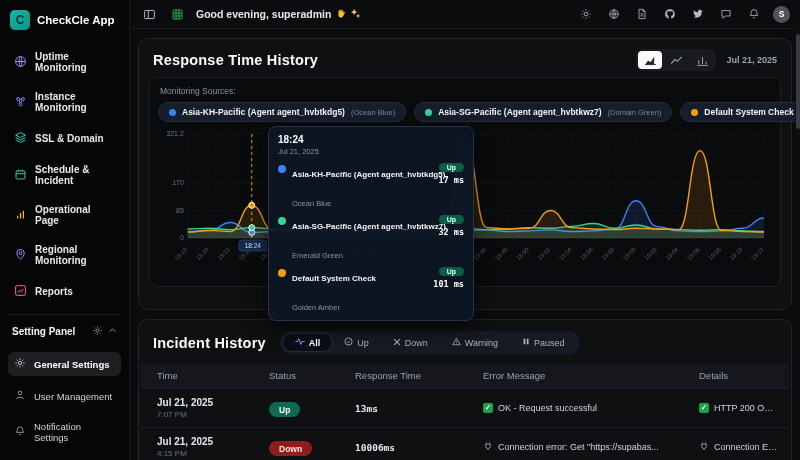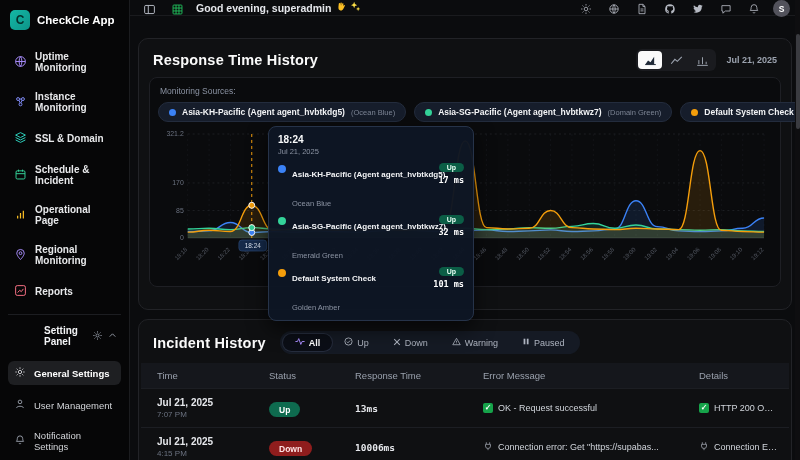--- a/index.html
+++ b/index.html
@@ -9,27 +9,27 @@
 
   
   .sidebar { position:absolute; left:0; top:0; bottom:0; width:130px; background:#060607; border-right:1px solid #1b1c1f; padding:8px 8px; z-index:5; }
   .logo-row { display:flex; align-items:center; gap:7px; padding:2px 2px 10px 2px; }
   .logo-badge { width:20px; height:20px; border-radius:5px; background:linear-gradient(135deg,#14b8a6,#0d9488); display:flex; align-items:center; justify-content:center; font-weight:bold; font-size:12px; color:#04302b; }
   .app-name { font-size:11.5px; font-weight:bold; color:#fff; }
   .nav { display:flex; flex-direction:column; gap:8px; margin-top:6px; }
   .nav-item { display:flex; align-items:center; gap:8px; padding:5px 6px; border-radius:6px; font-size:10px; font-weight:bold; color:#e7e8ea; cursor:pointer; }
   .nav-item svg { flex:0 0 auto; }
   .divider { border-top:1px solid #1c1d21; margin:10px 0 8px; }
-  .panel-label { display:flex; align-items:center; font-size:10px; font-weight:bold; color:#f3f4f6; padding:2px 4px 8px;margin-left:32px; }
+  .panel-label { display:flex; align-items:center; font-size:10px; font-weight:bold; color:#f3f4f6; padding:2px 4px 8px; }
   .panel-label .spacer { flex:1; }
   .settings-item { display:flex; align-items:center; gap:8px; padding:5px 6px; border-radius:6px; font-size:9.5px; color:#d3d5d9; cursor:pointer; }
   .settings-item.active { background:#1e1f22; color:#fff; font-weight:bold; }
 
   
-  .topbar { position:absolute; left:130px; right:0; top:0; height:16px; background:#0b0c0e; border-bottom:1px solid #1a1b1e; display:flex; padding:0 10px; gap:10px; z-index:4; }
+  .topbar { position:absolute; left:130px; right:0; top:0; height:29px; background:#0b0c0e; border-bottom:1px solid #1a1b1e; display:flex; align-items:center; padding:0 10px; gap:10px; z-index:4; }
   .greeting { font-size:10.5px; font-weight:bold; color:#e5e7eb; display:flex; align-items:center; gap:4px; }
   .topbar .grow { flex:1; }
   .tb-icon { width:18px; height:18px; display:flex; align-items:center; justify-content:center; border-radius:50%; cursor:pointer; }
   .avatar { width:17px; height:17px; border-radius:50%; background:#52525b; color:#fff; font-size:8.5px; font-weight:bold; display:flex; align-items:center; justify-content:center; cursor:pointer; }
 
   
   .main { position:absolute; left:130px; right:0; top:28px; bottom:0; overflow:hidden; padding:10px 8px; }
   .card { background:#0f1012; border:1px solid #222327; border-radius:10px; }
   .card-rt { height:272px; margin-bottom:9px; }
   .card-head { display:flex; align-items:center; padding:10px 14px 6px; }

